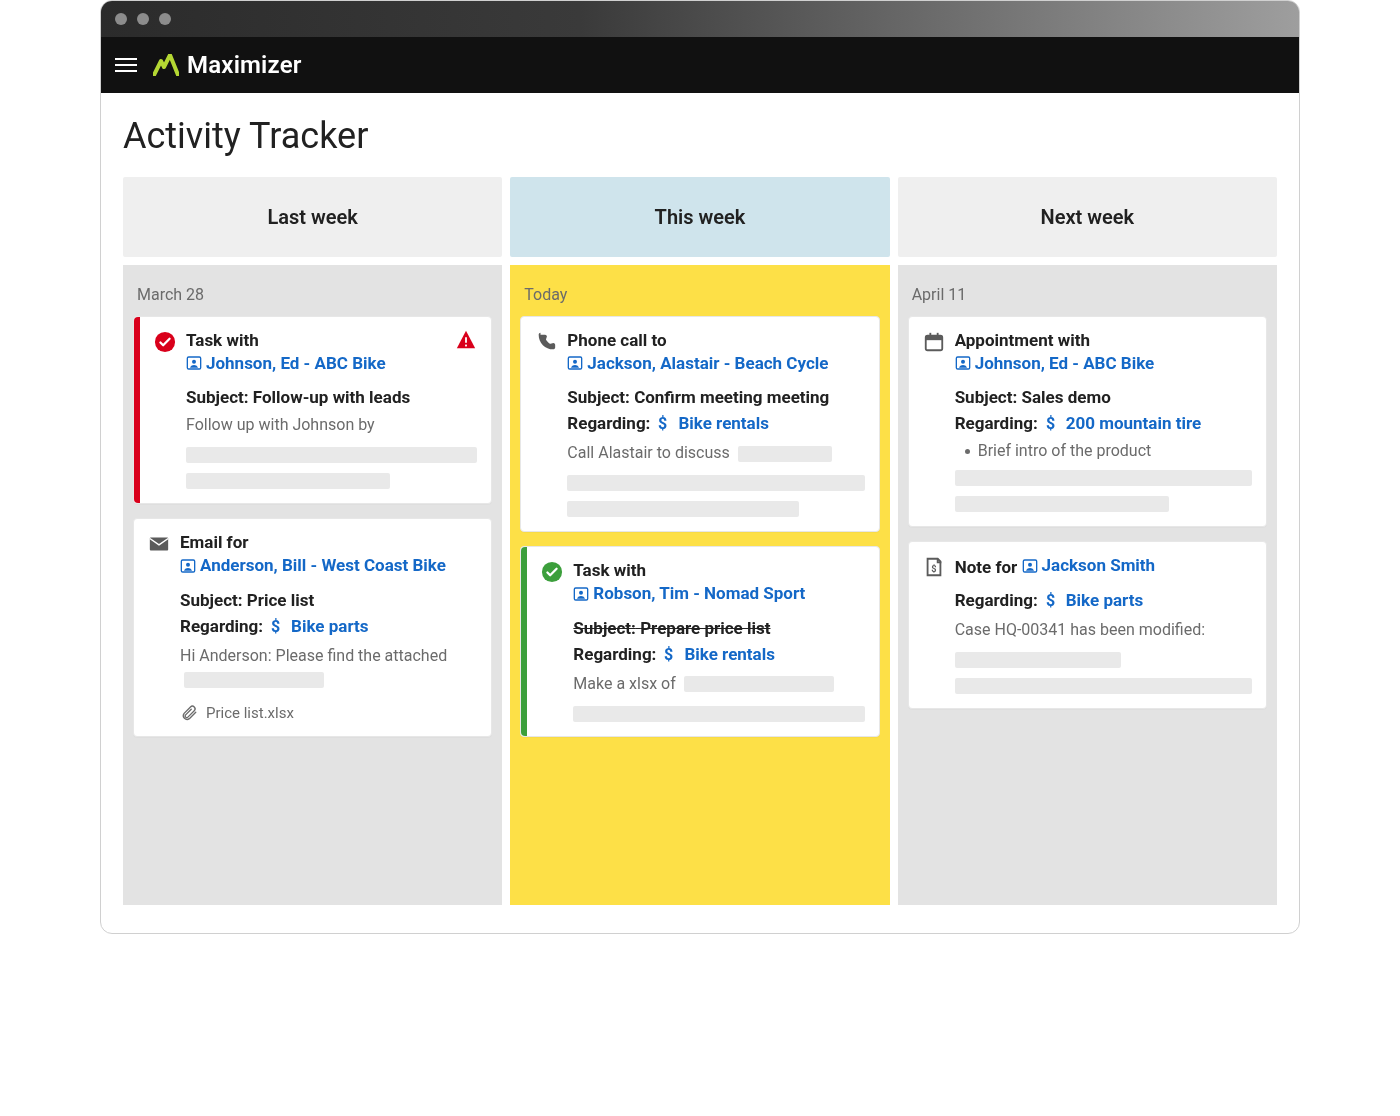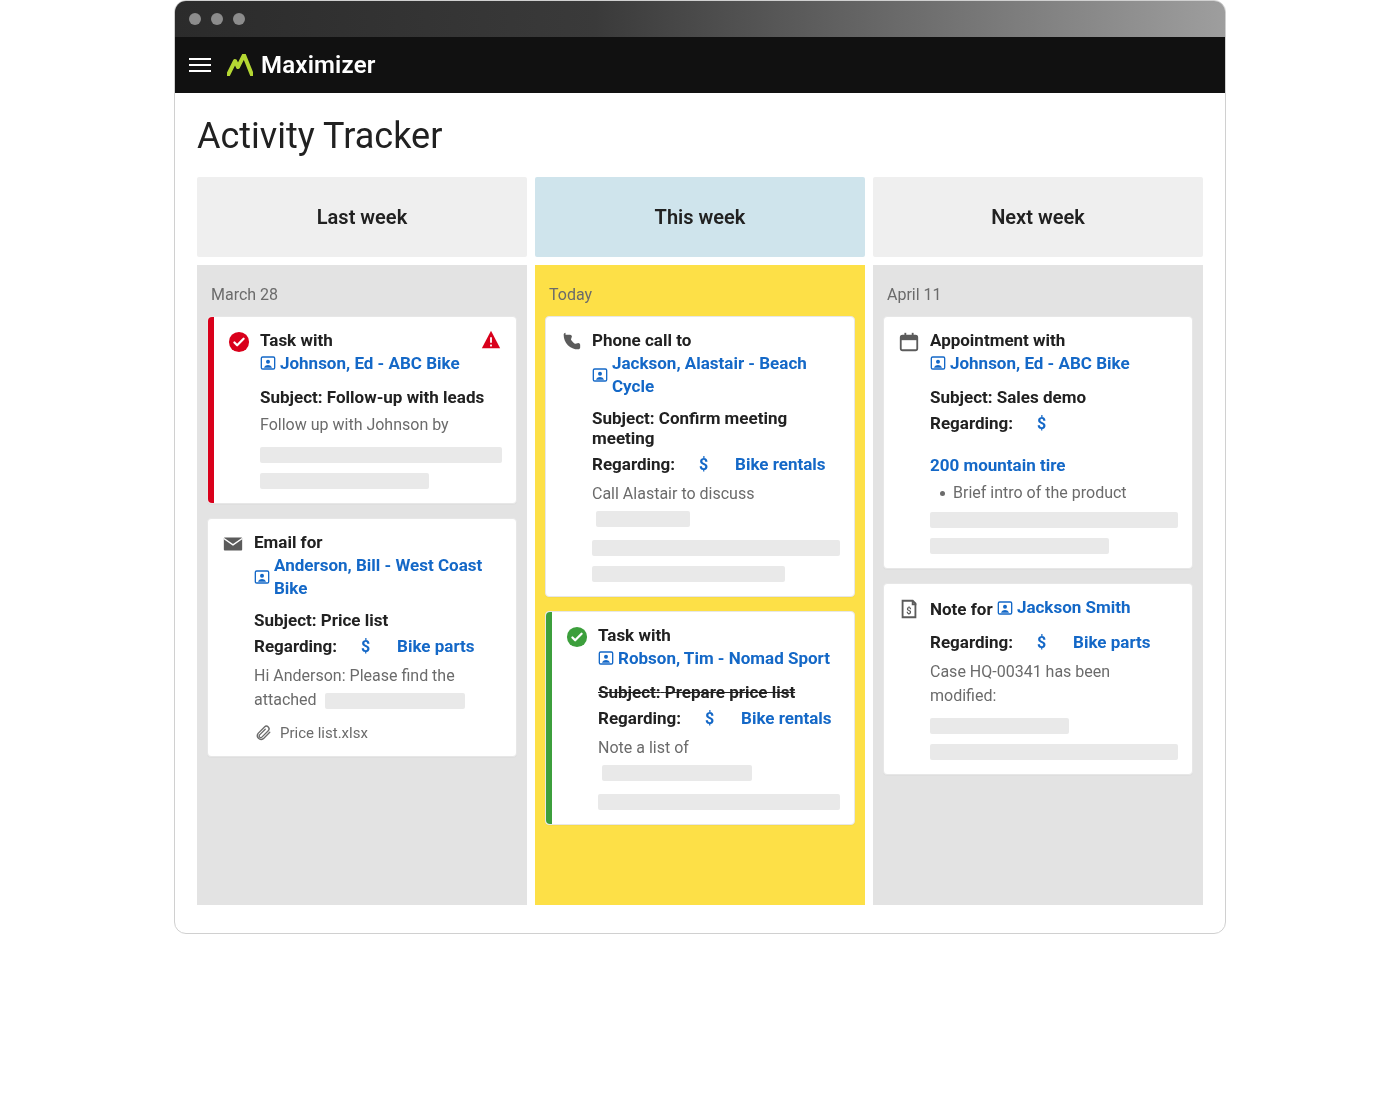--- a/index.html
+++ b/index.html
@@ -2,21 +2,21 @@
 <html><head>
 <meta charset="utf-8">
 <style>
   * { box-sizing: border-box; margin: 0; padding: 0; }
   body {
     font-family: -apple-system, BlinkMacSystemFont, "Segoe UI", Roboto, Helvetica, Arial, sans-serif;
     background: #fff;
     color: #212121;
   }
   .window-frame {
-    width: 1052px;
+    width: 1200px;
     margin: 0 auto;
     border: 1px solid #d0d0d0;
     border-radius: 12px;
     overflow: hidden;
     background: #fff;
   }
   .titlebar {
     height: 36px;
     background: linear-gradient(to right, #2b2b2b 0%, #3a3a3a 40%, #9e9e9e 100%);
     display: flex;
@@ -95,21 +95,21 @@
   .title-line { font-size:17px; font-weight:700; line-height:1.35; flex:1; }
   .contact-link { color:#1468c7; font-weight:700; text-decoration:none; }
   .contact-chip { display:inline-flex; align-items:center; gap:4px; }
   .contact-chip svg { width:16px; height:16px; flex:0 0 16px; }
   .warn-badge { margin-left:auto; color:#d9001b; }
   .warn-badge svg { width:22px; height:22px; display:block; }
   .subject {
     font-size:17px; font-weight:700; margin: 10px 0 6px 32px;
   }
   .subject.strike { text-decoration: line-through; }
-  .regarding { font-size:17px; font-weight:700; margin: 0 0 8px 32px; display:flex; align-items:center; gap:22px; flex-wrap:wrap;}
+  .regarding { font-size:17px; font-weight:700; margin: 0 0 8px 32px; display:flex; align-items:center; gap:6px; flex-wrap:wrap;}
   .regarding .dollar { color:#1468c7; display:inline-flex; }
   .regarding .dollar svg { width:16px; height:18px; }
   .regarding a { color:#1468c7; text-decoration:none; font-weight:700;}
   .body-text { color:#6b6b6b; font-size:16px; margin: 4px 0 0 32px; line-height:1.5; }
   .bullet-row { display:flex; align-items:flex-start; gap:8px; margin: 4px 0 0 42px; color:#6b6b6b; font-size:16px;}
   .bullet-dot { width:5px; height:5px; border-radius:50%; background:#6b6b6b; margin-top:8px; flex:0 0 5px;}
   .placeholder-lines { margin: 10px 0 0 32px; display:flex; flex-direction:column; gap:10px; }
   .ph { background:#e9e9e9; height:16px; border-radius:2px; }
   .ph.inline { display:inline-block; vertical-align:middle; margin-left:4px; }
   .attachment { display:flex; align-items:center; gap:8px; color:#6b6b6b; font-size:15px; margin: 12px 0 0 32px;}
@@ -317,21 +317,21 @@
           <div class="regarding">
             <span>Regarding:</span>
             <span class="dollar">
                 <svg viewBox="0 0 12 18">
                   <text x="0" y="15" font-size="16" font-weight="700" fill="#1468c7">$</text>
                 </svg>
               </span>
             <a href="#">Bike rentals</a>
           </div>
           <div class="body-text">
-            <span>Note a list of</span>
+            <span>Make a xlsx of</span>
             <span class="ph inline" style="width:150px"></span>
           </div>
           <div class="placeholder-lines">
             <div class="ph" style="width:100%"></div>
           </div>
         </div>
       </div>
 
       <div class="col-body">
         <div class="date-label">April 11</div>

